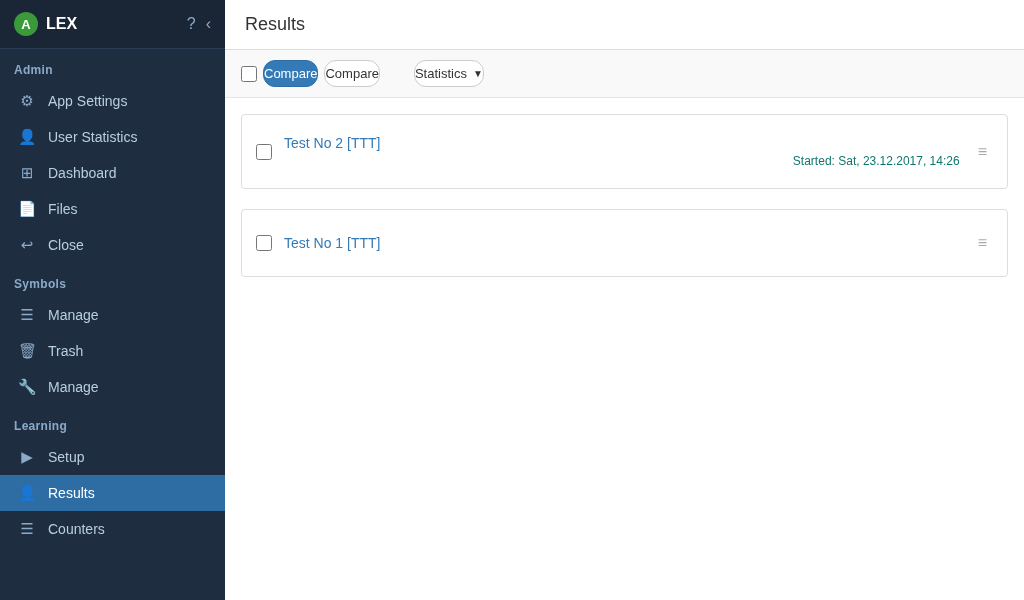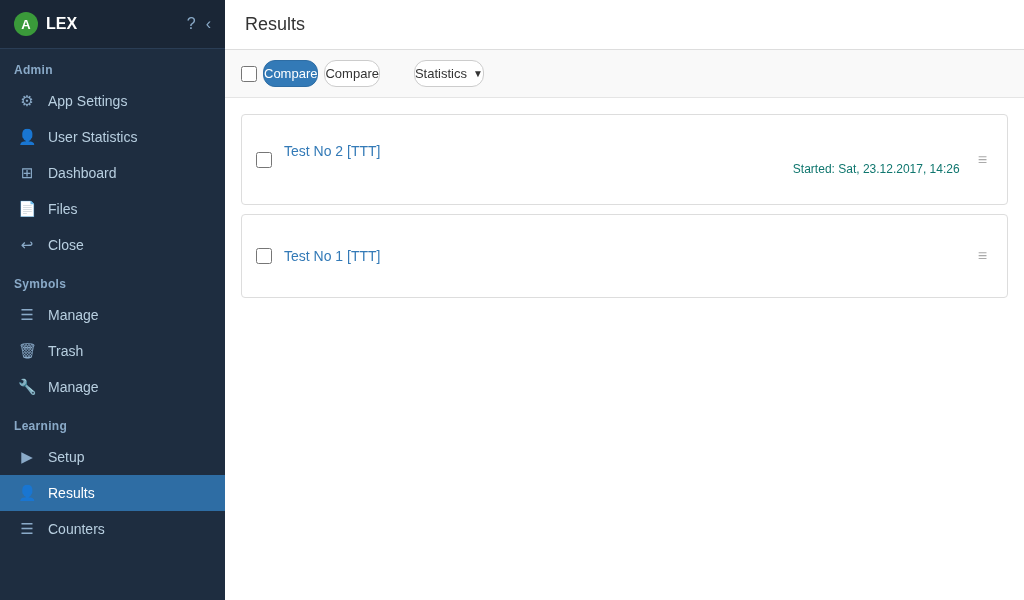--- a/index.html
+++ b/index.html
@@ -117,25 +117,25 @@
 
     
     .results-content {
       flex: 1;
       overflow-y: auto;
       padding: 16px;
     }
     .result-item {
       border: 1px solid #ddd;
       border-radius: 4px;
-      margin-bottom: 9px;
+      margin-bottom: 20px;
       background: #fff;
       display: flex;
       align-items: center;
-      padding: 28px 14px;
+      padding: 20px 14px;
       gap: 12px;
       position: relative;
     }
     .result-checkbox { width: 16px; height: 16px; cursor: pointer; flex-shrink: 0; }
     .result-info { flex: 1; }
     .result-title {
       color: #337ab7;
       font-size: 14px;
       font-weight: 500;
       cursor: pointer;

